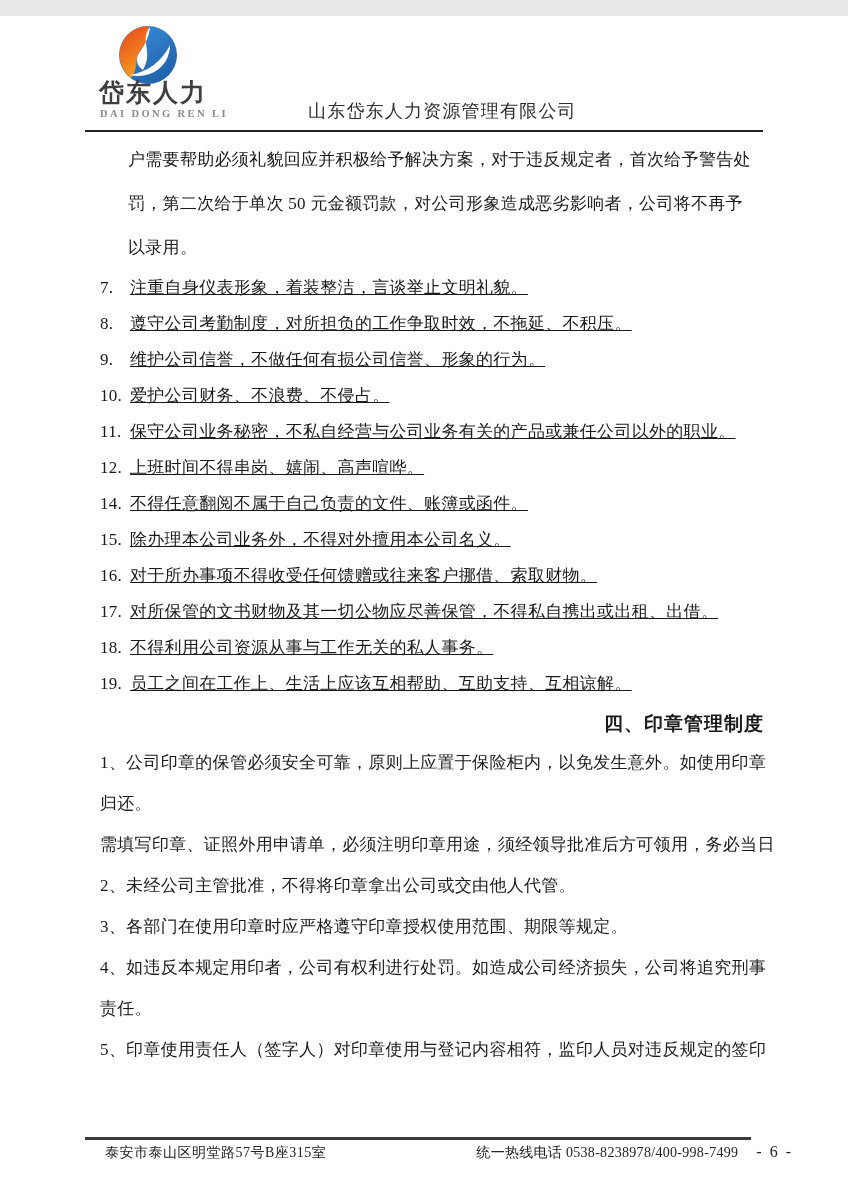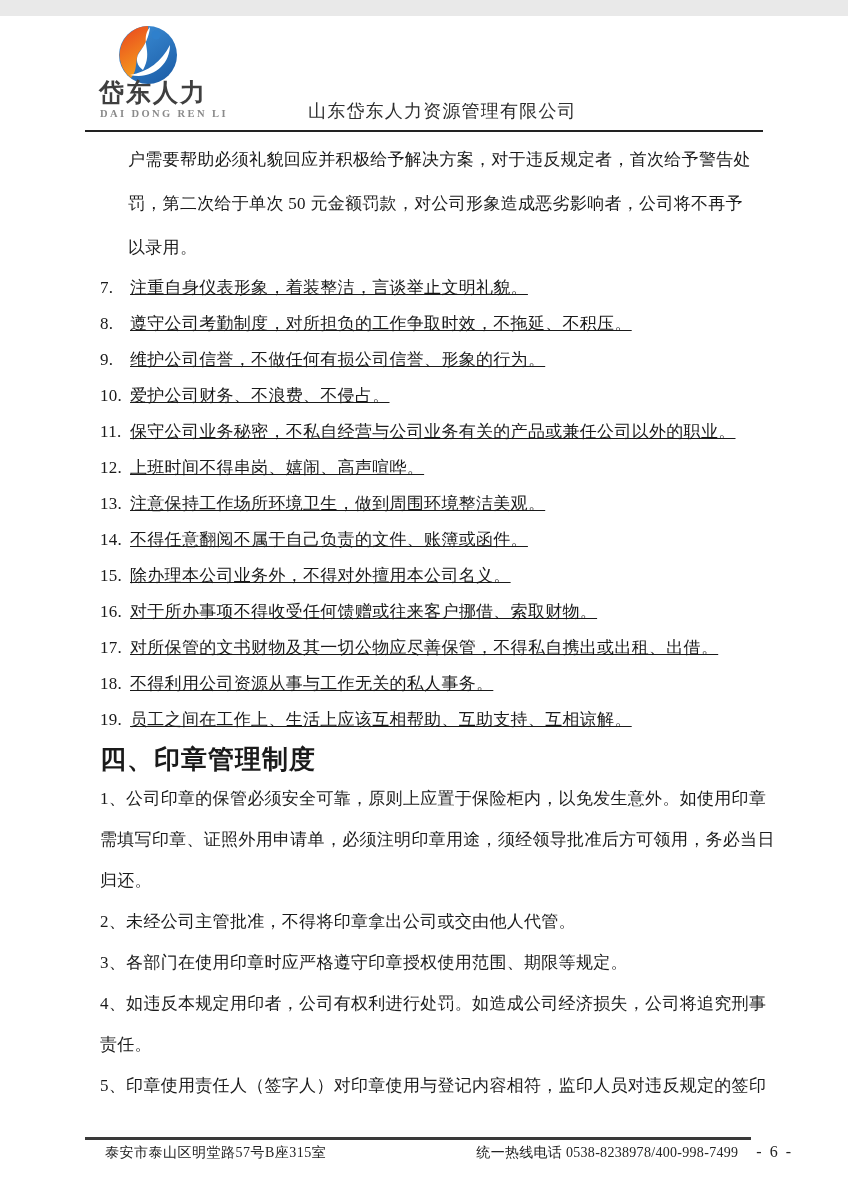--- a/index.html
+++ b/index.html
@@ -41,23 +41,24 @@
   
   .body-content {
     position: absolute; left: 100px; right: 84px; top: 122px;
     font-size: 17px; letter-spacing: 0.3px;
   }
   .intro-line { padding-left: 28px; line-height: 44px; height: 44px; white-space: nowrap; }
   .rule-item { display: flex; line-height: 36px; height: 36px; white-space: nowrap; }
   .rule-num { width: 30px; flex: 0 0 30px; }
   .rule-text { flex: 1; text-decoration: underline; }
   .section-heading {
-    font-weight: bold; font-size: 26px; letter-spacing: 1px;
+    font-weight: bold; font-size: 19px; letter-spacing: 1px;
     line-height: 36px; height: 36px; margin-top: 4px;
     font-family: "Liberation Serif", serif;
+    text-align: right;
   }
   .seal-item { margin: 0; }
   .pline { line-height: 41px; height: 41px; white-space: nowrap; }
 
   
   .footer-rule {
     position: absolute; left: 85px; top: 1121px; width: 666px;
     height: 3px; background: #3a3a3a;
   }
   .footer-row {
@@ -123,24 +124,20 @@
     </div>
     <div class="rule-item">
       <span class="rule-num">11.</span>
       <span class="rule-text">保守公司业务秘密，不私自经营与公司业务有关的产品或兼任公司以外的职业。</span>
     </div>
     <div class="rule-item">
       <span class="rule-num">12.</span>
       <span class="rule-text">上班时间不得串岗、嬉闹、高声喧哗。</span>
     </div>
     <div class="rule-item">
-      <span class="rule-num">13.</span>
-      <span class="rule-text">注意保持工作场所环境卫生，做到周围环境整洁美观。</span>
-    </div>
-    <div class="rule-item">
       <span class="rule-num">14.</span>
       <span class="rule-text">不得任意翻阅不属于自己负责的文件、账簿或函件。</span>
     </div>
     <div class="rule-item">
       <span class="rule-num">15.</span>
       <span class="rule-text">除办理本公司业务外，不得对外擅用本公司名义。</span>
     </div>
     <div class="rule-item">
       <span class="rule-num">16.</span>
       <span class="rule-text">对于所办事项不得收受任何馈赠或往来客户挪借、索取财物。</span>
@@ -155,22 +152,22 @@
     </div>
     <div class="rule-item">
       <span class="rule-num">19.</span>
       <span class="rule-text">员工之间在工作上、生活上应该互相帮助、互助支持、互相谅解。</span>
     </div>
 
     <div class="section-heading">四、印章管理制度</div>
 
     <div class="seal-item">
       <div class="pline">1、公司印章的保管必须安全可靠，原则上应置于保险柜内，以免发生意外。如使用印章</div>
+      <div class="pline">归还。</div>
       <div class="pline">需填写印章、证照外用申请单，必须注明印章用途，须经领导批准后方可领用，务必当日</div>
-      <div class="pline">归还。</div>
     </div>
     <div class="seal-item">
       <div class="pline">2、未经公司主管批准，不得将印章拿出公司或交由他人代管。</div>
     </div>
     <div class="seal-item">
       <div class="pline">3、各部门在使用印章时应严格遵守印章授权使用范围、期限等规定。</div>
     </div>
     <div class="seal-item">
       <div class="pline">4、如违反本规定用印者，公司有权利进行处罚。如造成公司经济损失，公司将追究刑事</div>
       <div class="pline">责任。</div>

